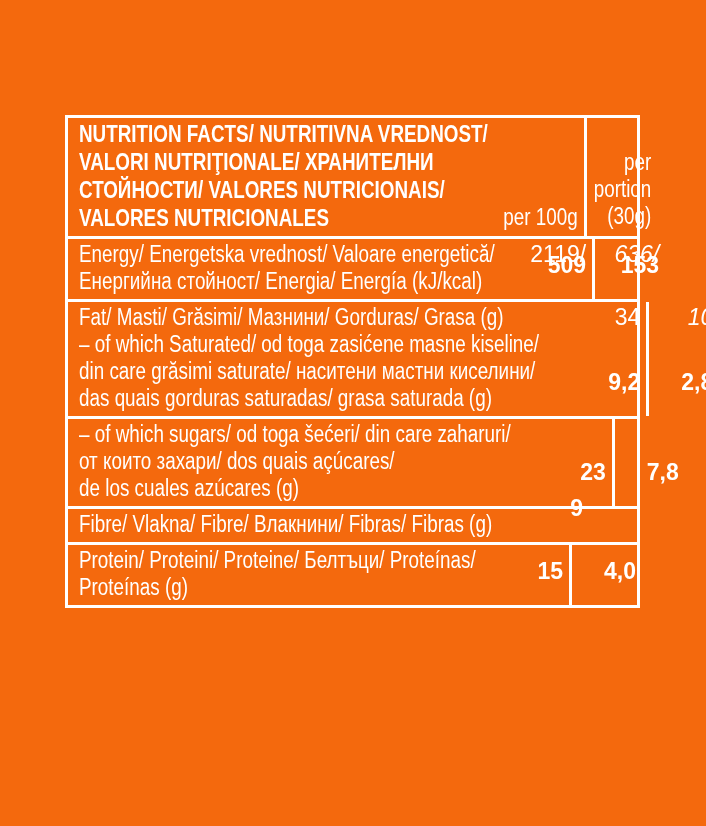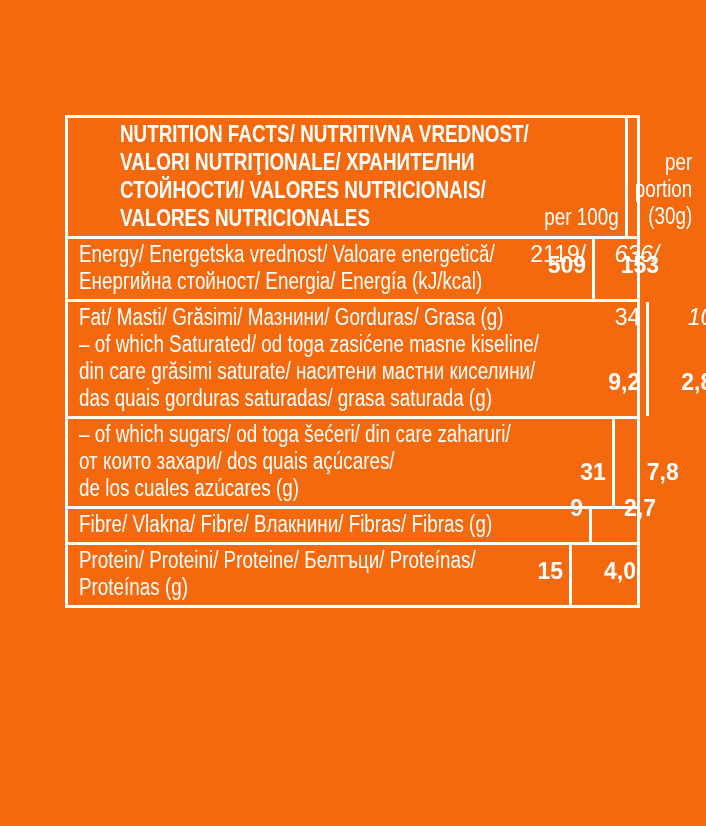--- a/index.html
+++ b/index.html
@@ -12,21 +12,21 @@
 
   .row { display:grid; grid-template-columns:1fr 72px; border-top:3px solid var(--fg); font-size:23px; line-height:27px; }
   .row:first-child { border-top:none; }
   .cell { position:relative; padding:2px 6px 4px 11px; }
   .c2 { border-left:3px solid var(--fg); }
 
   
   .squeeze { width:122%; transform:scaleX(0.8197); transform-origin:0 0; }
   .squeeze-r { position:absolute; right:4px; bottom:6px; text-align:right; white-space:nowrap; transform:scaleX(0.8197); transform-origin:100% 100%; }
 
-  .header-row { min-height:117px;padding-left:41px; }
+  .header-row { min-height:117px; }
   .title { font-weight:bold; font-size:23px; line-height:28px; letter-spacing:0; }
   .title div { white-space:nowrap; }
   .per100 { position:absolute; right:6px; bottom:5px; font-size:23px; line-height:27px; white-space:nowrap; transform:scaleX(0.8197); transform-origin:100% 100%; }
 
   .lab div { white-space:nowrap; }
   .vt { position:absolute; top:2px; right:6px;margin-left:36px; }
   .vb { position:absolute; bottom:20px; right:6px;font-weight:bold; }
   .c2 .vt { right:5px;font-style:italic; }
   .c2 .vb { right:5px; }
 </style>
@@ -84,35 +84,32 @@
           <div class="vb">2,8</div>
         </div>
       </div>
       <div class="row">
         <div class="cell c1">
           <div class="squeeze lab">
             <div>– of which sugars/ od toga šećeri/ din care zaharuri/</div>
             <div>от които захари/ dos quais açúcares/</div>
             <div>de los cuales azúcares (g)</div>
           </div>
-          <div class="vb">31</div>
+          <div class="vb">23</div>
         </div>
         <div class="cell c2">
           <div class="vb">7,8</div>
         </div>
       </div>
       <div class="row">
         <div class="cell c1">
           <div class="squeeze lab">
             <div>Fibre/ Vlakna/ Fibre/ Влакнини/ Fibras/ Fibras (g)</div>
           </div>
           <div class="vb">9</div>
-        </div>
-        <div class="cell c2">
-          <div class="vb">2,7</div>
         </div>
       </div>
       <div class="row">
         <div class="cell c1">
           <div class="squeeze lab">
             <div>Protein/ Proteini/ Proteine/ Белтъци/ Proteínas/</div>
             <div>Proteínas (g)</div>
           </div>
           <div class="vb">15</div>
         </div>

